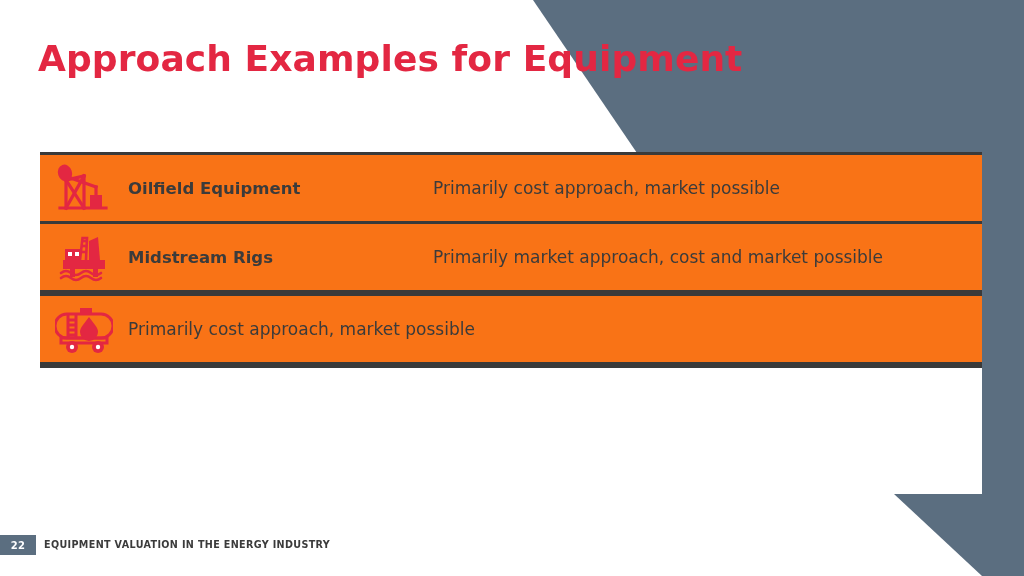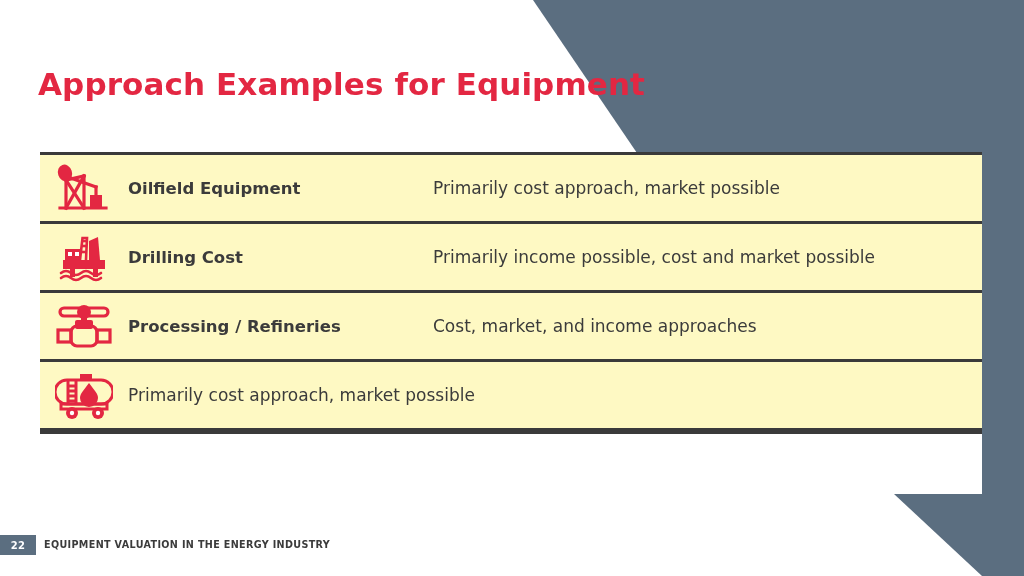--- a/index.html
+++ b/index.html
@@ -42,45 +42,44 @@
     height: 82px;
     background: #5b6e80;
     clip-path: polygon(34px 0px, 164px 0px, 164px 82px, 122px 82px);
   }
 
   
   .title {
     position: absolute;
     left: 38px;
     top: 38px;
-    font-size: 31px;
+    font-size: 36px;
     font-weight: bold;
     color: #e32742;
     letter-spacing: 0.1px;
     white-space: nowrap;
-    margin-top: 28px;
   }
 
   
   .table {
     position: absolute;
     left: 40px;
     top: 152px;
     width: 942px;
   }
   .rule {
     height: 3px;
     background: #3a3a3a;
     width: 942px;
   }
   .row {
     display: flex;
     align-items: center;
     height: 66px;
-    background: #fef9c3;
+    background: #f97316;
   }
   .cell-icon {
     width: 88px;
     min-width: 88px;
     display: flex;
     align-items: center;
     justify-content: center;
   }
   .cell-label {
     width: 305px;
@@ -185,45 +184,26 @@
           <g fill="#FFFFFF">
             <rect x="13" y="22" width="4" height="4"></rect>
             <rect x="20" y="22" width="4" height="4"></rect>
           </g>
           <g stroke="#E32742" stroke-width="2.6" fill="none" stroke-linecap="round">
             <path d="M6 43 q5 -4 10 0 t10 0 t10 0 t10 0"></path>
             <path d="M6 48 q5 -4 10 0 t10 0 t10 0 t10 0"></path>
           </g>
         </svg>
       </div>
-      <div class="cell-label">Drilling Cost</div>
-      <div class="cell-desc">Primarily income possible, cost and market possible</div>
+      <div class="cell-label">Midstream Rigs</div>
+      <div class="cell-desc">Primarily market approach, cost and market possible</div>
     </div>
 
     <div class="rule"></div>
 
-    <div class="row">
-      <div class="cell-icon">
-        <svg class="icon-svg" width="58" height="52" viewBox="0 0 58 52">
-          <g stroke="#E32742" stroke-width="3.2" fill="none">
-            <rect x="5" y="8" width="48" height="8" rx="4"></rect>
-            <rect x="16" y="26" width="26" height="20" rx="6"></rect>
-            <rect x="3" y="30" width="13" height="12"></rect>
-            <rect x="42" y="30" width="13" height="12"></rect>
-          </g>
-          <g fill="#E32742">
-            <circle cx="29" cy="12" r="7"></circle>
-            <rect x="26" y="13" width="6" height="8"></rect>
-            <rect x="20" y="20" width="18" height="9" rx="2"></rect>
-          </g>
-        </svg>
-      </div>
-      <div class="cell-label">Processing / Refineries</div>
-      <div class="cell-desc">Cost, market, and income approaches</div>
-    </div>
 
     <div class="rule"></div>
 
     <div class="row">
       <div class="cell-icon">
         <svg class="icon-svg" width="58" height="50" viewBox="0 0 58 50">
           <g stroke="#E32742" stroke-width="3" fill="none">
             <path d="M12 10 h34 a10 10 0 0 1 0 24 h-34 a10 10 0 0 1 0 -24 z"></path>
             <rect x="6" y="34" width="46" height="5"></rect>
             <line x1="13" y1="11" x2="13" y2="33"></line>

